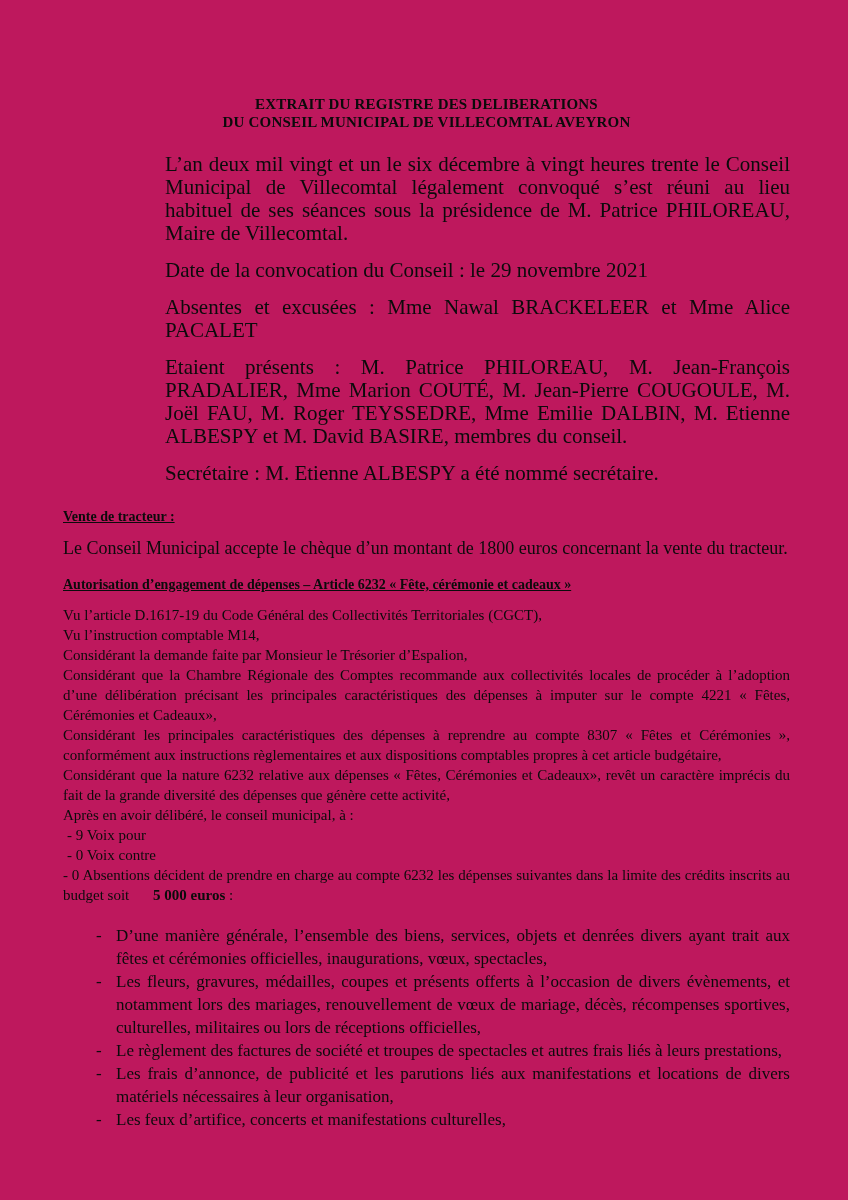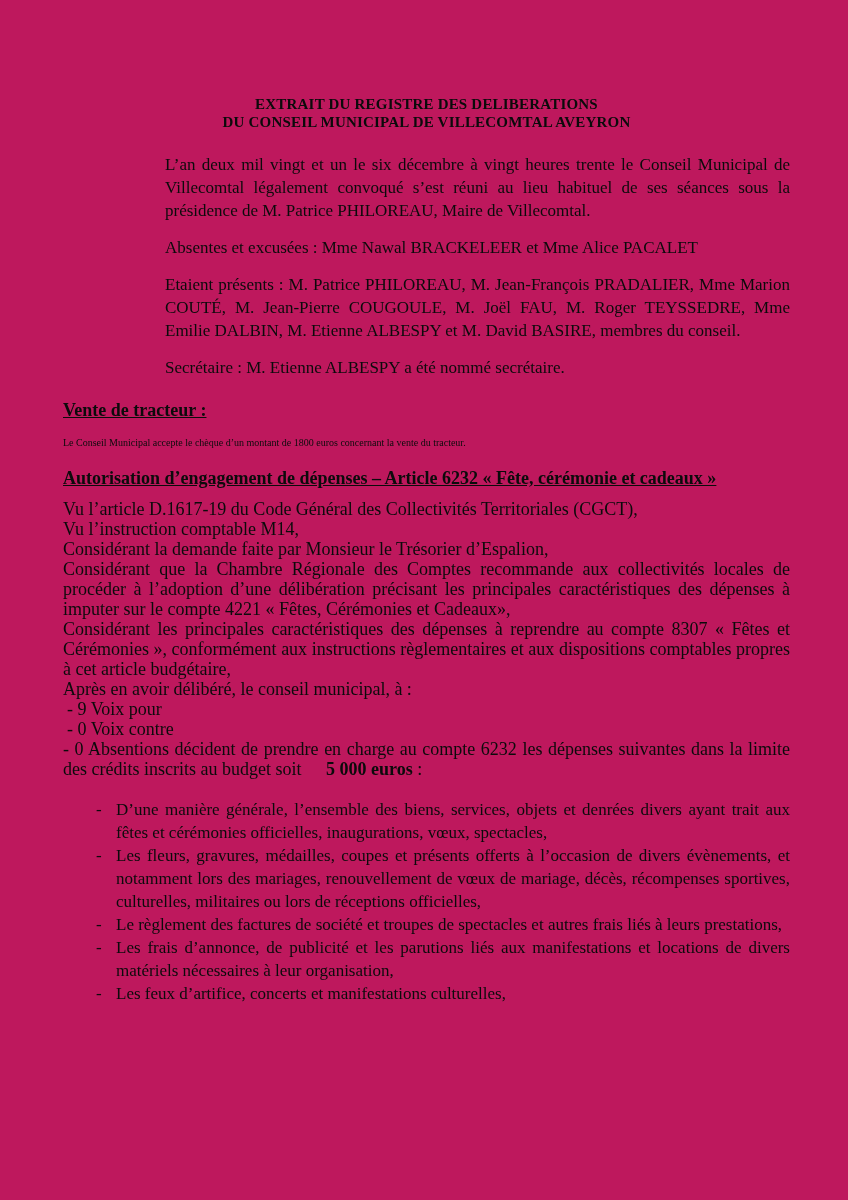--- a/index.html
+++ b/index.html
@@ -30,45 +30,45 @@
   .seance-title {
     margin: 37px 0 0 102px;
     text-align: center;
     font-weight: bold;
     font-size: 22px;
     line-height: 26px;
   }
   
   .intro {
     margin: 22px 0 0 102px;
-    font-size: 17px;
+    font-size: 21px;
     line-height: 23px;
     text-align: justify;
   }
   .intro p { margin: 0 0 14px 0; }
   .intro p:last-child { margin-bottom: 0; }
   
   .section-heading {
-    font-size: 18px;
+    font-size: 14px;
     line-height: 17px;
     font-weight: bold;
     text-decoration: underline;
     margin: 0;
   }
   .tracteur-heading { margin-top: 23px; }
   .tracteur-body {
-    font-size: 10px;
+    font-size: 18px;
     line-height: 17px;
     margin: 15px 0 0 0;
   }
   .autorisation-heading { margin-top: 19px; }
   
   .legal-block {
     margin-top: 12px;
-    font-size: 18px;
+    font-size: 15px;
     line-height: 20px;
     text-align: justify;
   }
   .legal-block p { margin: 0; }
   .voix-line { padding-left: 4px; text-align: left; }
   
   .expense-list {
     list-style: none;
     margin: 19px 0 0 32px;
     padding: 0;
@@ -95,36 +95,38 @@
 <div class="page">
 
   <div class="doc-header">
     <div>EXTRAIT DU REGISTRE DES DELIBERATIONS</div>
     <div>DU CONSEIL MUNICIPAL DE VILLECOMTAL AVEYRON</div>
   </div>
 
 
   <div class="intro">
     <p>L’an deux mil vingt et un le six décembre à vingt heures trente le Conseil Municipal de Villecomtal légalement convoqué s’est réuni au lieu habituel de ses séances sous la présidence de M. Patrice PHILOREAU, Maire de Villecomtal.</p>
+    <p>Date de la convocation du Conseil : le 29 novembre 2021</p>
     <p>Absentes et excusées : Mme Nawal BRACKELEER et Mme Alice PACALET</p>
     <p>Etaient présents : M. Patrice PHILOREAU, M. Jean-François PRADALIER, Mme Marion COUTÉ, M. Jean-Pierre COUGOULE, M. Joël FAU, M. Roger TEYSSEDRE, Mme Emilie DALBIN, M. Etienne ALBESPY et M. David BASIRE, membres du conseil.</p>
     <p>Secrétaire : M. Etienne ALBESPY a été nommé secrétaire.</p>
   </div>
 
   <h2 class="section-heading tracteur-heading">Vente de tracteur :</h2>
   <p class="tracteur-body">Le Conseil Municipal accepte le chèque d’un montant de 1800 euros concernant la vente du tracteur.</p>
 
   <h2 class="section-heading autorisation-heading">Autorisation d’engagement de dépenses – Article 6232 « Fête, cérémonie et cadeaux »</h2>
 
   <div class="legal-block">
     <p>Vu l’article D.1617-19 du Code Général des Collectivités Territoriales (CGCT),</p>
     <p>Vu l’instruction comptable M14,</p>
     <p>Considérant la demande faite par Monsieur le Trésorier d’Espalion,</p>
     <p>Considérant que la Chambre Régionale des Comptes recommande aux collectivités locales de procéder à l’adoption d’une délibération précisant les principales caractéristiques des dépenses à imputer sur le compte 4221 « Fêtes, Cérémonies et Cadeaux»,</p>
     <p>Considérant les principales caractéristiques des dépenses à reprendre au compte 8307 « Fêtes et Cérémonies », conformément aux instructions règlementaires et aux dispositions comptables propres à cet article budgétaire,</p>
+    <p>Considérant que la nature 6232 relative aux dépenses « Fêtes, Cérémonies et Cadeaux», revêt un caractère imprécis du fait de la grande diversité des dépenses que génère cette activité,</p>
     <p>Après en avoir délibéré, le conseil municipal, à :</p>
     <p class="voix-line">- 9 Voix pour</p>
     <p class="voix-line">- 0 Voix contre</p>
     <p><span>- 0 Absentions décident de prendre en charge au compte 6232 les dépenses suivantes dans la limite des crédits inscrits au budget soit </span><span class="bold">5 000 euros</span><span> :</span></p>
   </div>
 
   <ul class="expense-list">
     <li>D’une manière générale, l’ensemble des biens, services, objets et denrées divers ayant trait aux fêtes et cérémonies officielles, inaugurations, vœux, spectacles,</li>
     <li>Les fleurs, gravures, médailles, coupes et présents offerts à l’occasion de divers évènements, et notamment lors des mariages, renouvellement de vœux de mariage, décès, récompenses sportives, culturelles, militaires ou lors de réceptions officielles,</li>
     <li>Le règlement des factures de société et troupes de spectacles et autres frais liés à leurs prestations,</li>

